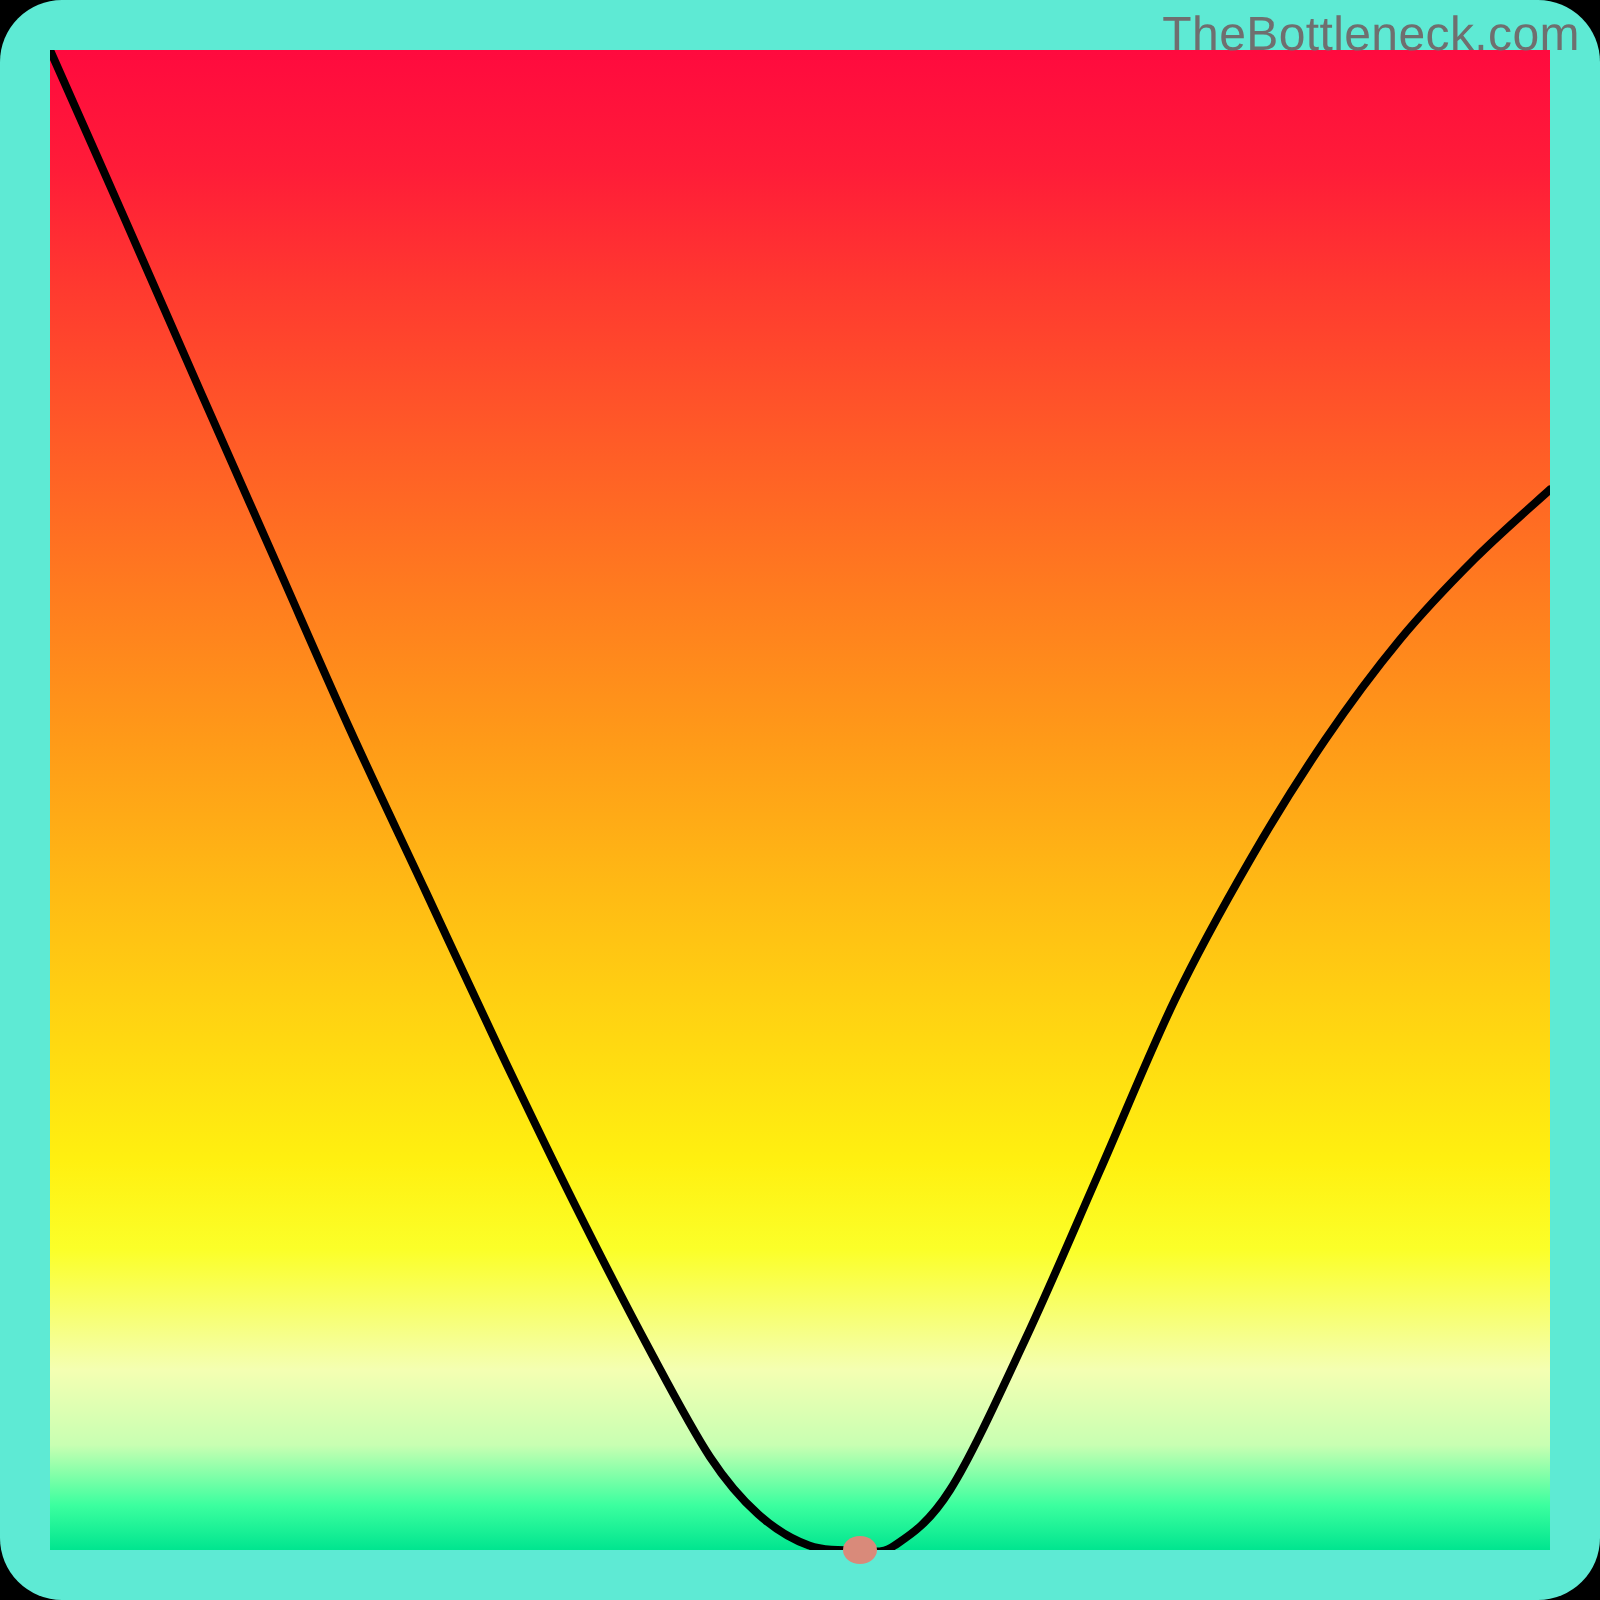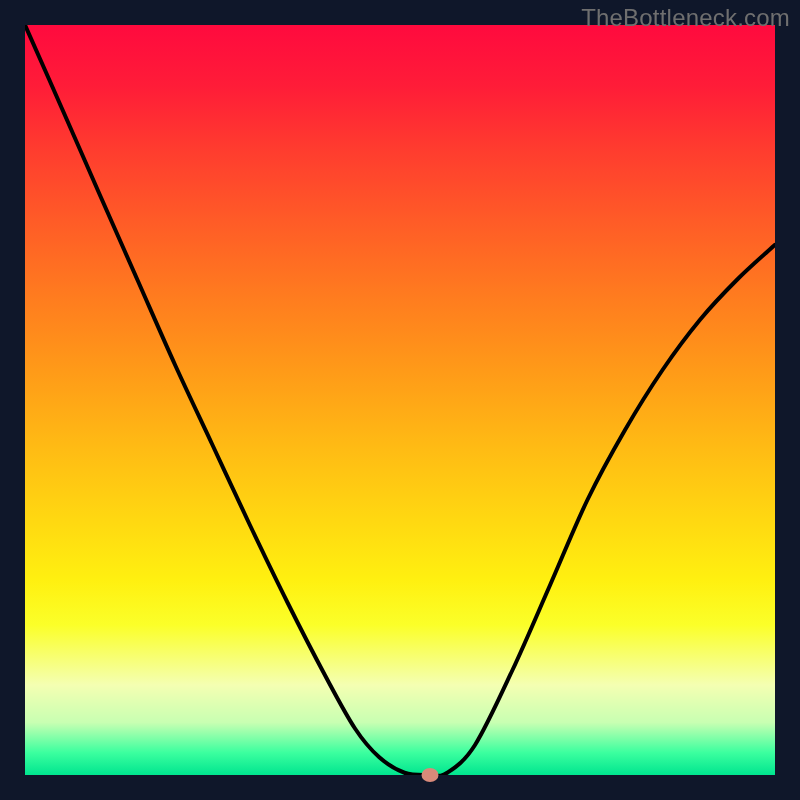--- a/index.html
+++ b/index.html
@@ -8,21 +8,22 @@
     width: 800px;
     height: 800px;
     background: #000;
     overflow: hidden;
     font-family: Arial, Helvetica, sans-serif;
   }
   .frame {
     position: relative;
     width: 800px;
     height: 800px;
-    background: #0f172a;
+    background: #5eead4;
+    border-radius: 31px;
   }
   .watermark {
     position: absolute;
     top: 4px;
     right: 10px;
     color: #6f6f6f;
     font-size: 24px;
     font-weight: 400;
     letter-spacing: 0.2px;
     z-index: 20;

